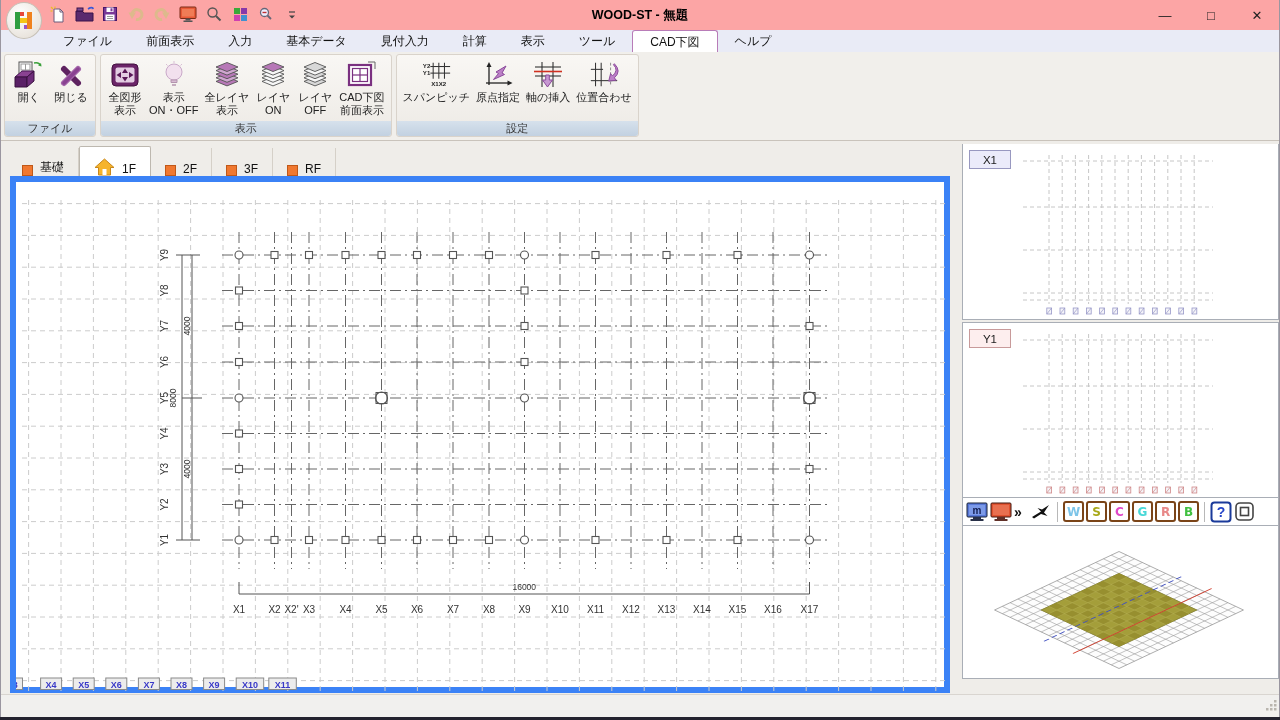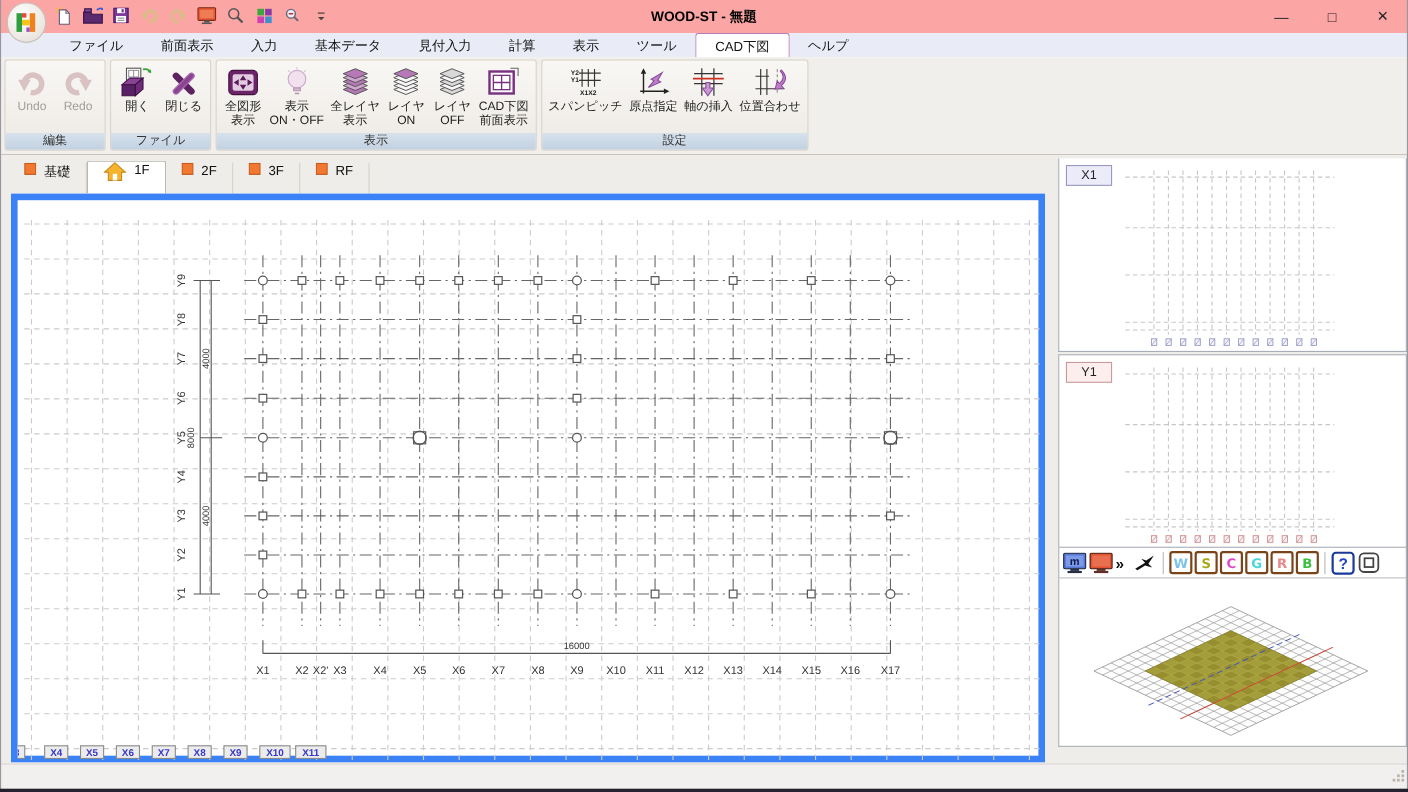--- a/index.html
+++ b/index.html
@@ -28,21 +28,21 @@
   .rgroup-body { flex:1; display:flex; align-items:flex-start; padding:3px 3px 0 3px; }
   .rgroup-label { height:15px; background:linear-gradient(#d6e1ec,#c2d1e1); border-radius:0 0 3px 3px; text-align:center; font-size:11px; color:#333; line-height:15px; padding:0 8px; }
   .rbtn { display:flex; flex-direction:column; align-items:center; min-width:42px; padding:1px 3px; cursor:default; }
   .rbtn .ric { width:32px; height:32px; display:flex; align-items:center; justify-content:center; }
   .rbtn .rlbl { font-size:11px; line-height:12.5px; text-align:center; white-space:pre-line; color:#222; }
   .rbtn.disabled .rlbl { color:#a39d96; }
 
   
   .workspace { position:absolute; top:141px; left:0; right:0; bottom:26px; background:#efede9; }
   .floor-tabs { position:absolute; top:5px; left:8px; height:30px; display:flex; align-items:flex-end; }
-  .ftab { height:28px; display:flex; align-items:flex-start; gap:7px; padding:0 14px; font-size:12px; color:#111; border-right:1px solid #d5d0c8; }
+  .ftab { height:28px; display:flex; align-items:flex-end; gap:7px; padding:0 14px; font-size:12px; color:#111; border-right:1px solid #d5d0c8; }
   .ftab.active { background:#fff; border:1px solid #bdb8af; border-bottom:none; height:30px; border-radius:2px 2px 0 0; }
 
   .cad-canvas { position:absolute; top:35px; left:10px; width:940px; height:517px; background:#fff; border:6px solid #3b82f6; }
   .cad-canvas svg { display:block; }
 
   
   .right-panel { position:absolute; top:3px; left:962px; width:317px; }
   .sw-header { height:19px; background:#dde8f4; border:1px solid #b9c4d3; display:flex; align-items:center; padding:0 7px; font-size:12px; color:#000; }
   .sw-header .spacer { flex:1; }
   .sw-caret { font-size:10px; color:#223; margin-right:14px; }
@@ -174,45 +174,20 @@
     <div class="mtab">基本データ</div>
     <div class="mtab">見付入力</div>
     <div class="mtab">計算</div>
     <div class="mtab">表示</div>
     <div class="mtab">ツール</div>
     <div class="mtab active">CAD下図</div>
     <div class="mtab">ヘルプ</div>
   </div>
 
 <div class="ribbon">
-    <div class="rgroup">
-      <div class="rgroup-body">
-        <div class="rbtn disabled">
-          <span class="ric">
-            <svg width="30" height="30" viewBox="0 0 30 30">
-              <path d="M8 15 A8 8 0 1 1 14 24" fill="none" stroke="#d9c2c2" stroke-width="5"></path>
-              <path d="M2.5 12.5 L14 12.5 L8 23 Z" fill="#d9c2c2"></path>
-            </svg>
-          </span>
-          <span class="rlbl">Undo</span>
-        </div>
-        <div class="rbtn disabled">
-          <span class="ric">
-            <svg width="30" height="30" viewBox="0 0 30 30">
-              <g transform="translate(30,0) scale(-1,1)">
-                <path d="M8 15 A8 8 0 1 1 14 24" fill="none" stroke="#d9c2c2" stroke-width="5"></path>
-                <path d="M2.5 12.5 L14 12.5 L8 23 Z" fill="#d9c2c2"></path>
-              </g>
-            </svg>
-          </span>
-          <span class="rlbl">Redo</span>
-        </div>
-      </div>
-      <div class="rgroup-label">編集</div>
-    </div>
     <div class="rgroup">
       <div class="rgroup-body">
         <div class="rbtn">
           <span class="ric">
             <svg width="32" height="30" viewBox="0 0 32 30">
               <rect x="6" y="2" width="13" height="13" fill="#fff" stroke="#555"></rect>
               <rect x="8" y="4" width="9" height="6" fill="none" stroke="#999"></rect>
               <line x1="12.5" y1="4" x2="12.5" y2="10" stroke="#999"></line>
               <path d="M21 3 q5 -1 6 2" fill="none" stroke="#3aa03a" stroke-width="1.6"></path>
               <path d="M28 3 l0.5 3.5 -3.4 -1z" fill="#3aa03a"></path>

